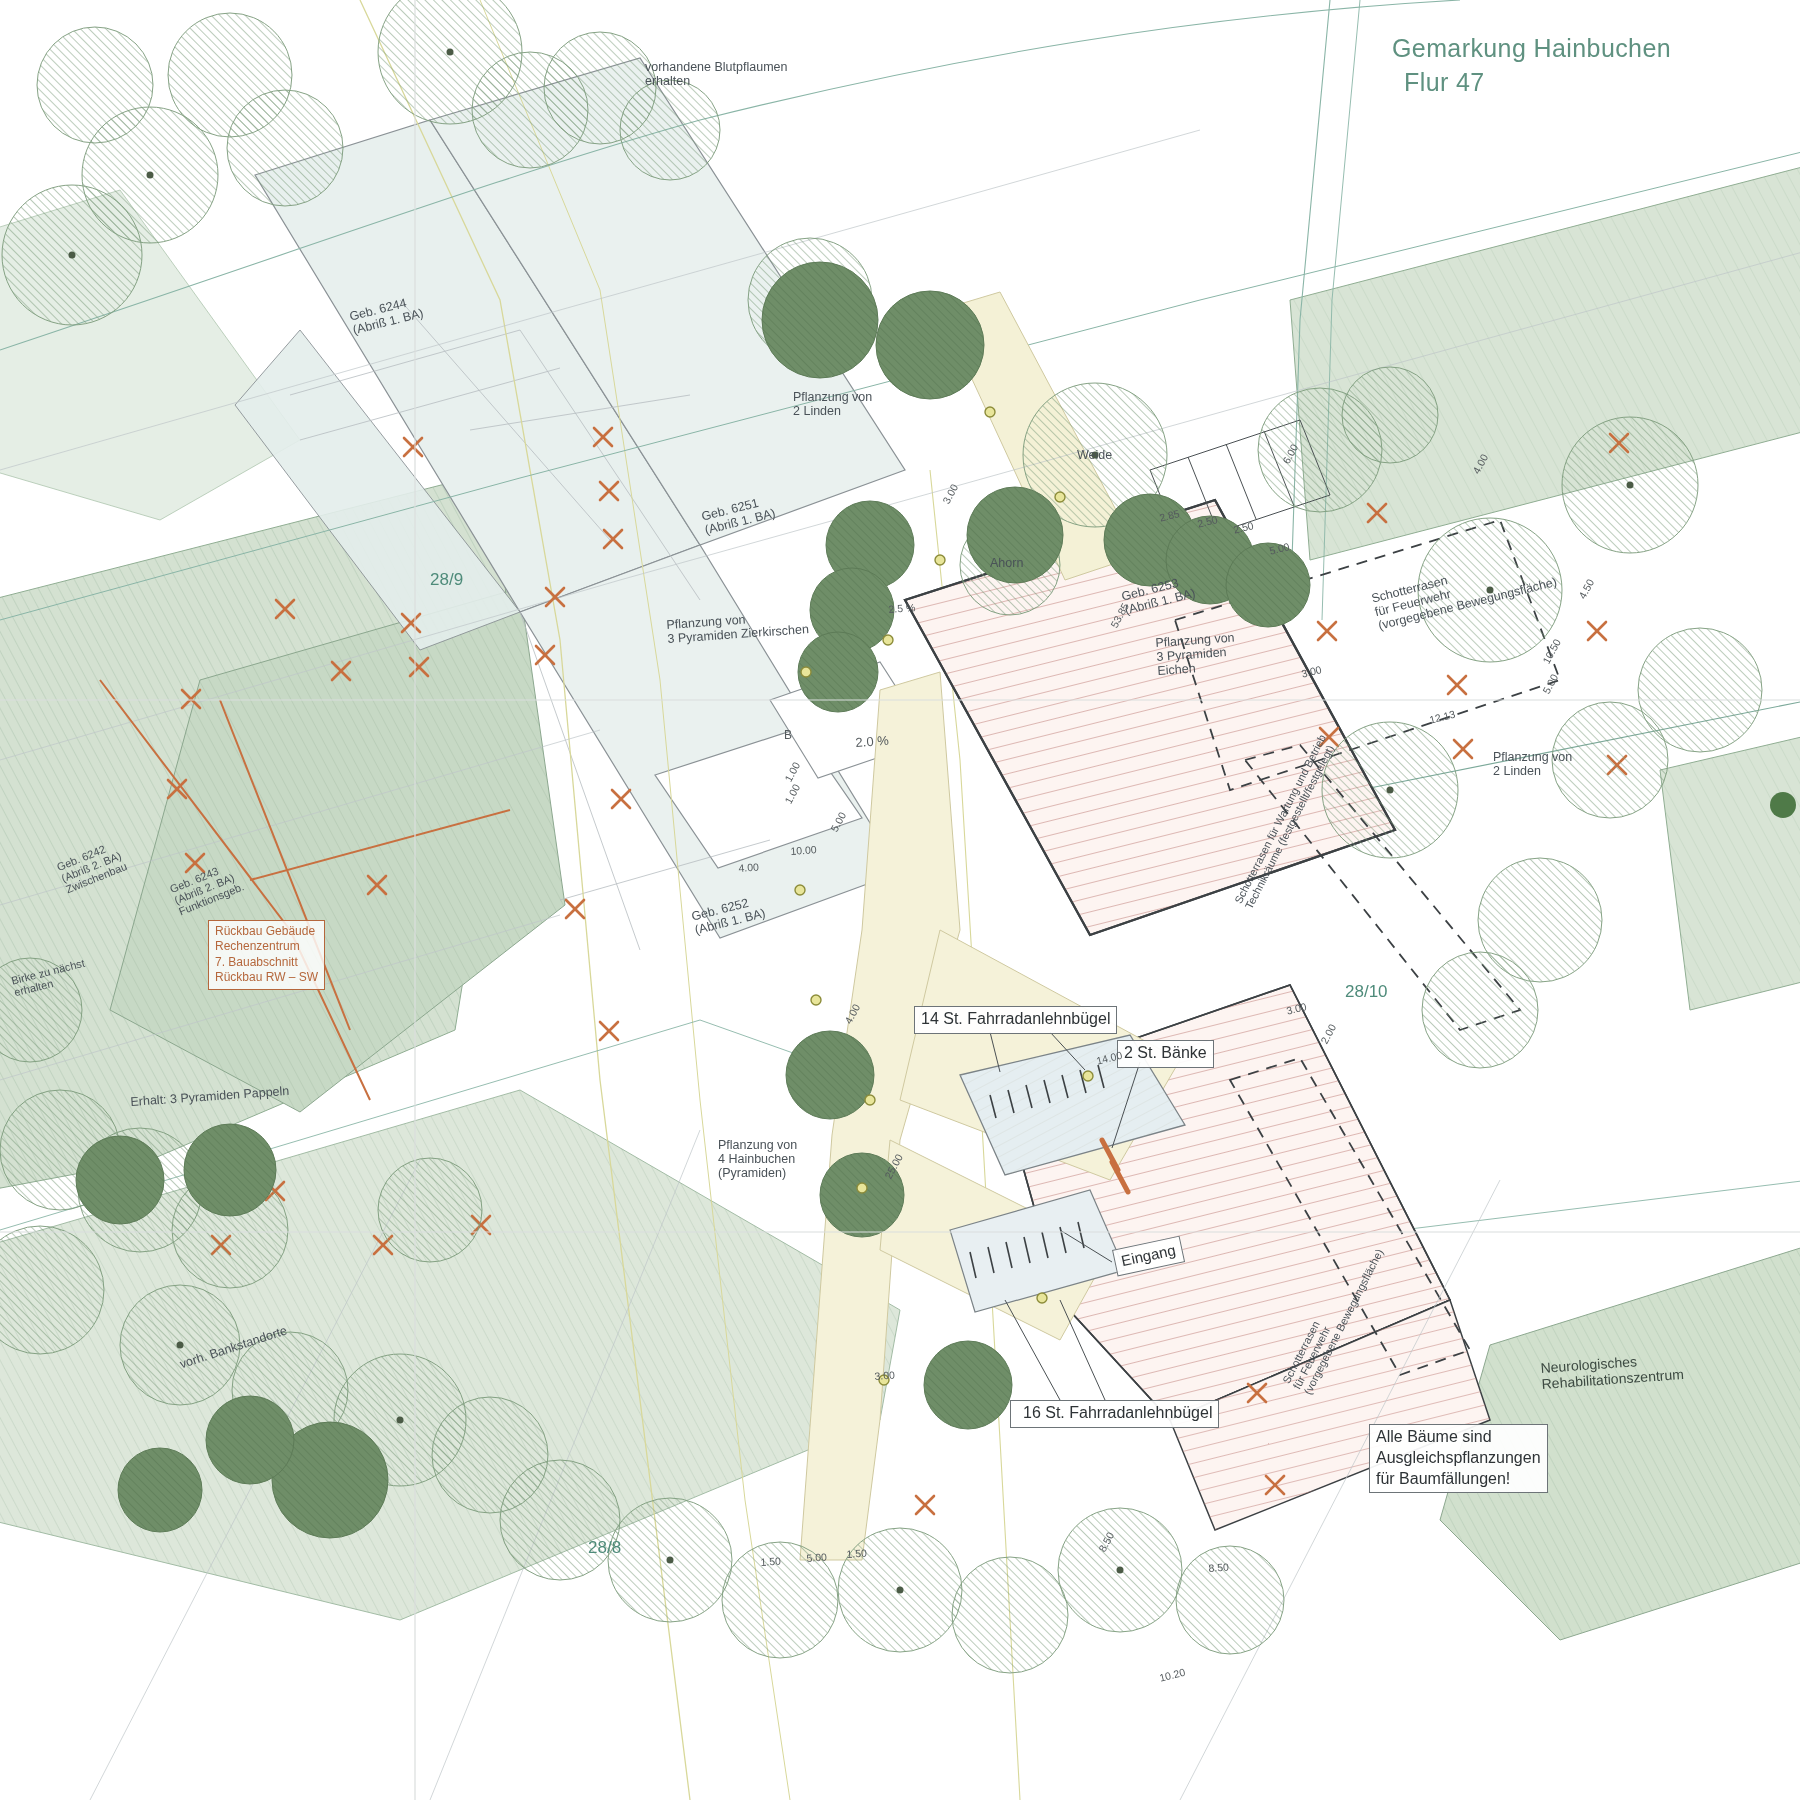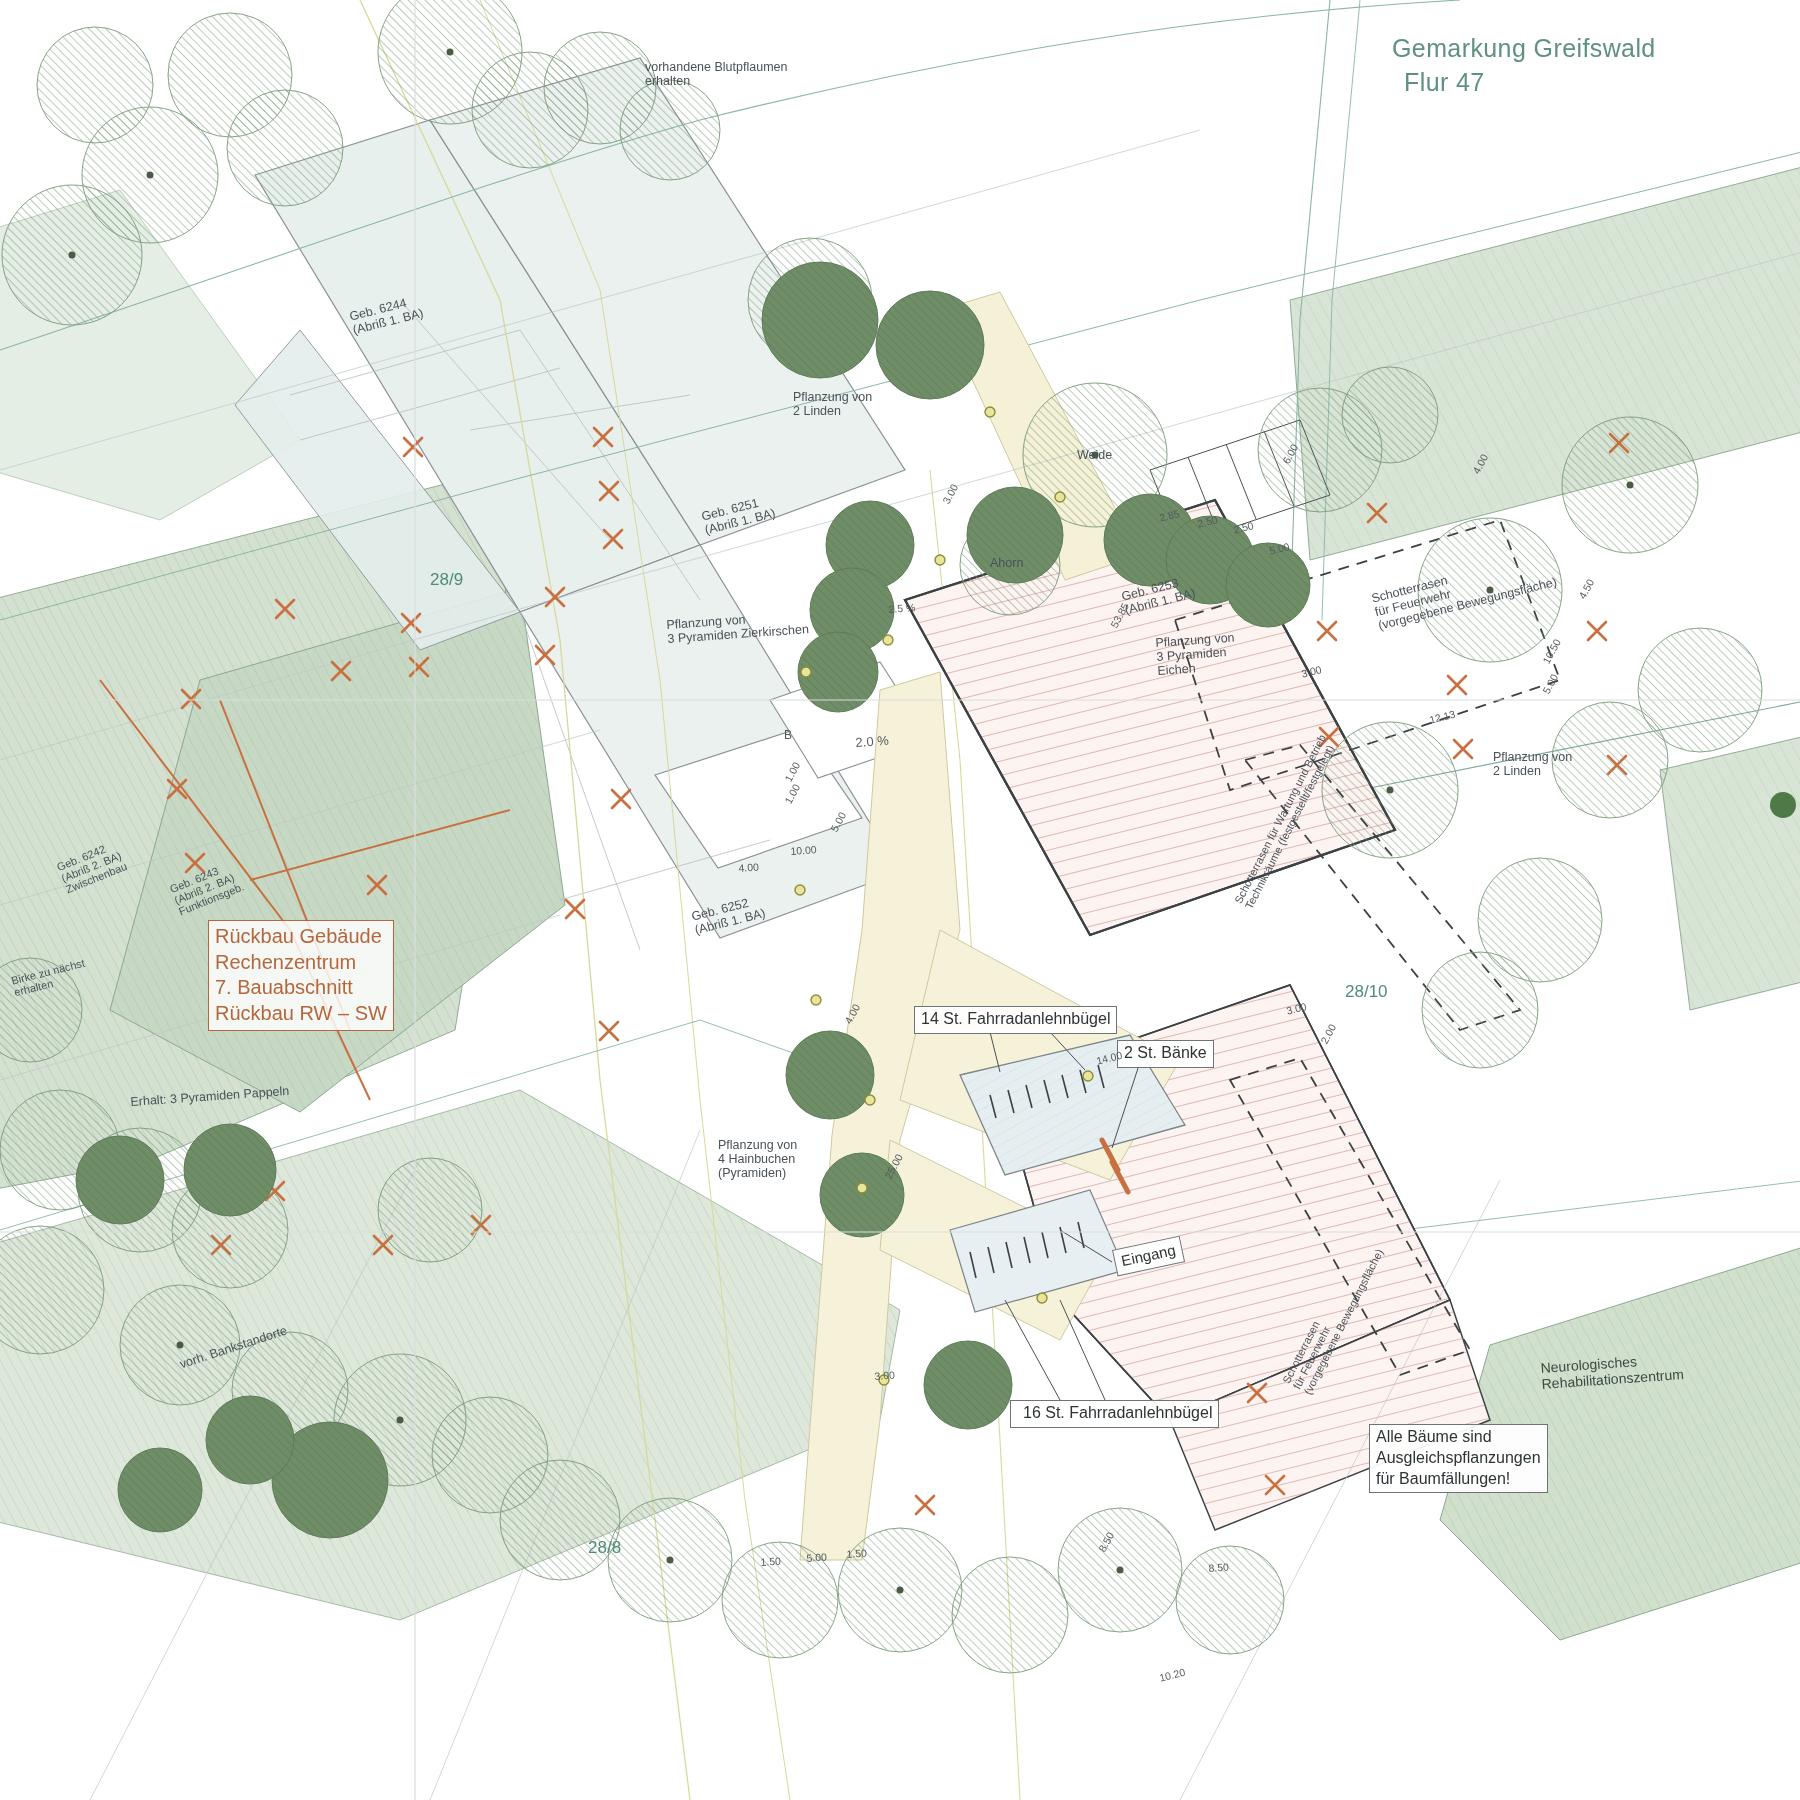--- a/index.html
+++ b/index.html
@@ -6,21 +6,21 @@
   body{width:1800px;height:1800px;overflow:hidden;font-family:"Liberation Sans",sans-serif;}
   #plan{position:relative;width:1800px;height:1800px;background:#ffffff;}
   svg.layer{position:absolute;left:0;top:0;width:1800px;height:1800px;}
   .lbl{position:absolute;white-space:pre;color:#4a5258;font-family:"Liberation Sans",sans-serif;}
   .lbl.tiny{font-size:11px;}
   .lbl.small{font-size:12.5px;}
   .lbl.med{font-size:14px;}
   .title{font-size:25px;color:#5f9180;letter-spacing:.4px;}
   .parcel{font-size:17px;color:#4e8b7a;}
   .orangebox{position:absolute;background:rgba(255,255,255,.82);border:1px solid #b5673c;color:#b5673c;
-    font-size:20px;line-height:1.28;padding:3px 6px 4px 6px;font-family:"Liberation Sans",sans-serif;}
+    font-size:12px;line-height:1.28;padding:3px 6px 4px 6px;font-family:"Liberation Sans",sans-serif;}
   .whitebox{position:absolute;background:rgba(255,255,255,.93);border:1px solid #6d7478;color:#2e3336;
     font-size:16px;line-height:1.3;padding:2px 6px 3px 6px;font-family:"Liberation Sans",sans-serif;}
   .rot-4{transform:rotate(-4deg);transform-origin:left top;}
   .rot-12{transform:rotate(-12deg);transform-origin:left top;}
   .rot-14{transform:rotate(-14deg);transform-origin:left top;}
   .rot-18{transform:rotate(-18deg);transform-origin:left top;}
   .rot-22{transform:rotate(-22deg);transform-origin:left top;}
   .rot-62{transform:rotate(-62deg);transform-origin:left top;}
   .rot-63{transform:rotate(-63deg);transform-origin:left top;}
   .dim{font-size:10.5px;color:#555b5e;position:absolute;white-space:pre;}
@@ -364,21 +364,21 @@
 
   <circle cx="1783" cy="805" r="13" fill="#4f7a48"></circle>
 
   <g stroke="#dadedd" stroke-width="1.2" fill="none">
     <line x1="415" y1="0" x2="415" y2="1800"></line>
     <line x1="0" y1="1232" x2="1800" y2="1232"></line>
     <line x1="0" y1="700" x2="1800" y2="700"></line>
   </g>
 </svg>
 
-<div class="lbl title" style="left:1392px;top:34px;">Gemarkung Greifswald</div>
+<div class="lbl title" style="left:1392px;top:34px;">Gemarkung Hainbuchen</div>
 <div class="lbl title" style="left:1404px;top:68px;">Flur 47</div>
 
 <div class="lbl parcel" style="left:430px;top:570px;">28/9</div>
 <div class="lbl parcel" style="left:1345px;top:982px;">28/10</div>
 <div class="lbl parcel" style="left:588px;top:1538px;">28/8</div>
 
 <div class="lbl small rot-14" style="left:348px;top:310px;">Geb. 6244
 (Abriß 1. BA)</div>
 <div class="lbl small rot-14" style="left:700px;top:510px;">Geb. 6251
 (Abriß 1. BA)</div>

